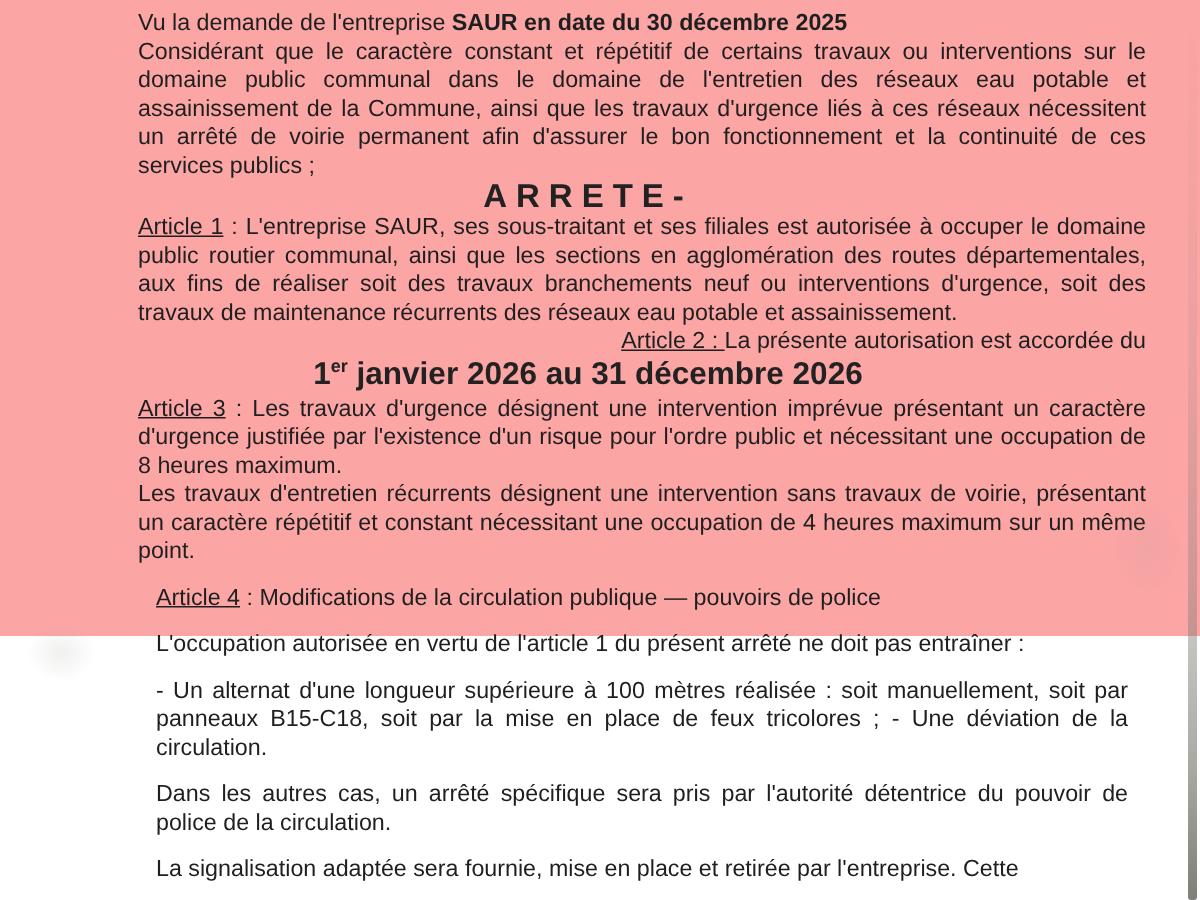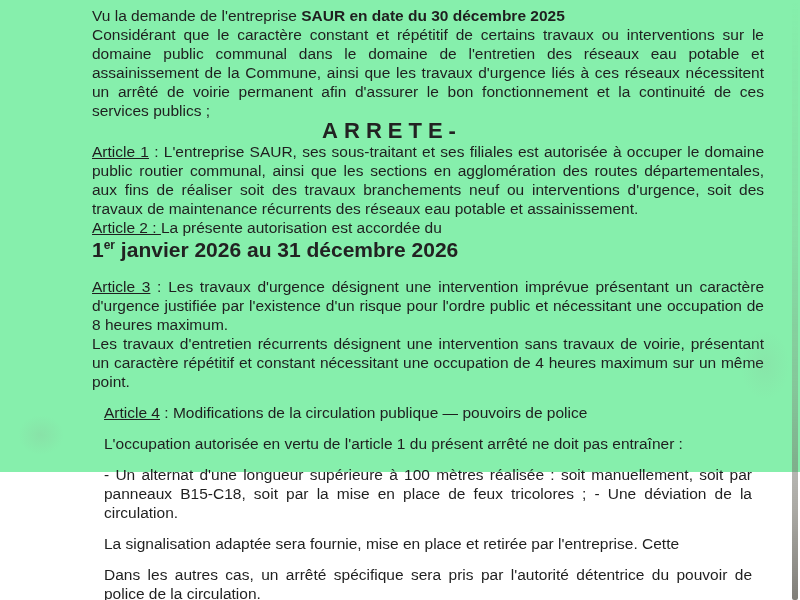--- a/index.html
+++ b/index.html
@@ -7,22 +7,22 @@
     padding: 0;
     width: 800px;
     height: 600px;
     overflow: hidden;
     background: #ffffff;
     font-family: "Liberation Sans", "DejaVu Sans", sans-serif;
   }
   .page {
     position: relative;
     width: 800px;
-    height: 472px;
-    background: #86efac;
+    height: 424px;
+    background: #fca5a5;
   }
   .text-block {
     position: absolute;
     top: 6px;
     left: 92px;
     width: 672px;
     color: #1f1f1f;
     font-size: 15.5px;
     line-height: 19px;
     text-align: justify;
@@ -36,35 +36,36 @@
     margin-top: 8px;
     font-size: 22px;
     line-height: 22px;
     font-weight: bold;
     letter-spacing: 6px;
     text-align: center;
     padding-right: 72px;
     color: #222;
   }
   .article-1 { margin-top: 6px; }
-  .article-2 { margin-top: 9px; text-align: left; }
+  .article-2 { margin-top: 9px; text-align: right; }
   .period-heading {
     margin-top: 13px;
     font-size: 21px;
     line-height: 26px;
     font-weight: bold;
+    text-align: center;
     padding-right: 72px;
     color: #222;
   }
   .period-heading sup {
     font-size: 12px;
     vertical-align: super;
     line-height: 0;
   }
-  .article-3 { margin-top: 14px; }
+  .article-3 { margin-top: 0; }
   .article-3 .para-2 { margin: 0; }
   .article-4 { margin-top: 4px; }
   .article-4 p { margin: 12px; }
   
   .scan-edge {
     position: absolute;
     top: 0;
     right: 2px;
     width: 6px;
     height: 600px;
@@ -113,22 +114,22 @@
 
     <div class="article-3">
       <p><span class="underl">Article 3</span><span> : </span><span>Les travaux d'urgence désignent une intervention imprévue présentant un caractère d'urgence justifiée par l'existence d'un risque pour l'ordre public et nécessitant une occupation de 8 heures maximum.</span></p>
       <p class="para-2">Les travaux d'entretien récurrents désignent une intervention sans travaux de voirie, présentant un caractère répétitif et constant nécessitant une occupation de 4 heures maximum sur un même point.</p>
     </div>
 
     <div class="article-4">
       <p><span class="underl">Article 4</span><span> : </span><span>Modifications de la circulation publique — pouvoirs de police</span></p>
       <p>L'occupation autorisée en vertu de l'article 1 du présent arrêté ne doit pas entraîner :</p>
       <p>- Un alternat d'une longueur supérieure à 100 mètres réalisée : soit manuellement, soit par panneaux B15-C18, soit par la mise en place de feux tricolores ; - Une déviation de la circulation.</p>
+      <p>Dans les autres cas, un arrêté spécifique sera pris par l'autorité détentrice du pouvoir de police de la circulation.</p>
       <p>La signalisation adaptée sera fournie, mise en place et retirée par l'entreprise. Cette</p>
-      <p>Dans les autres cas, un arrêté spécifique sera pris par l'autorité détentrice du pouvoir de police de la circulation.</p>
     </div>
 
   </div>
 
   <div class="smudge-left"></div>
   <div class="smudge-right"></div>
   <div class="scan-edge"></div>
 
 </div>
 

